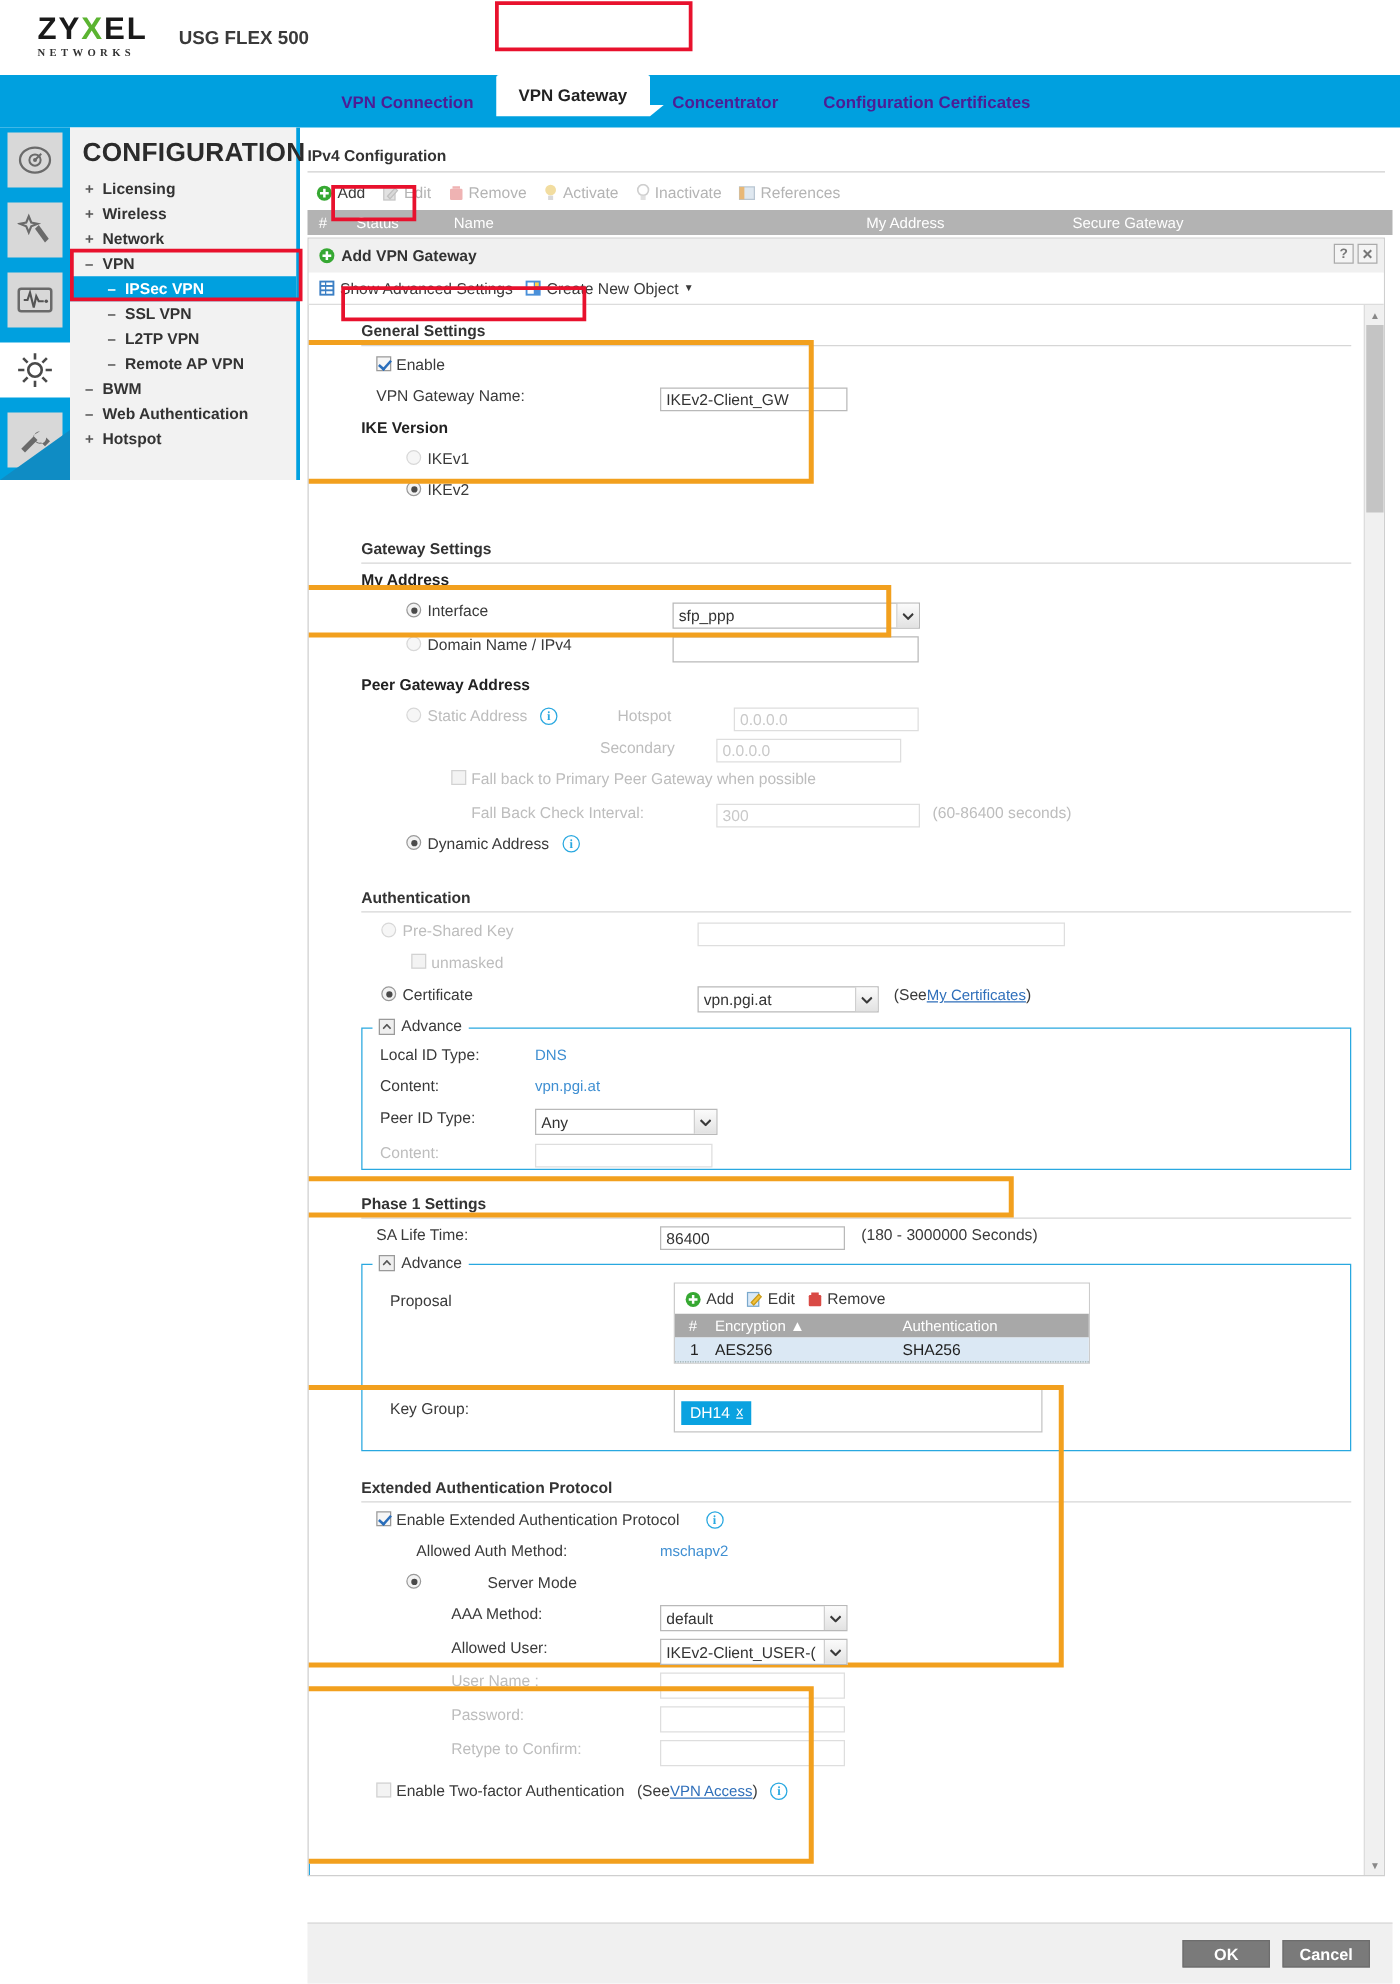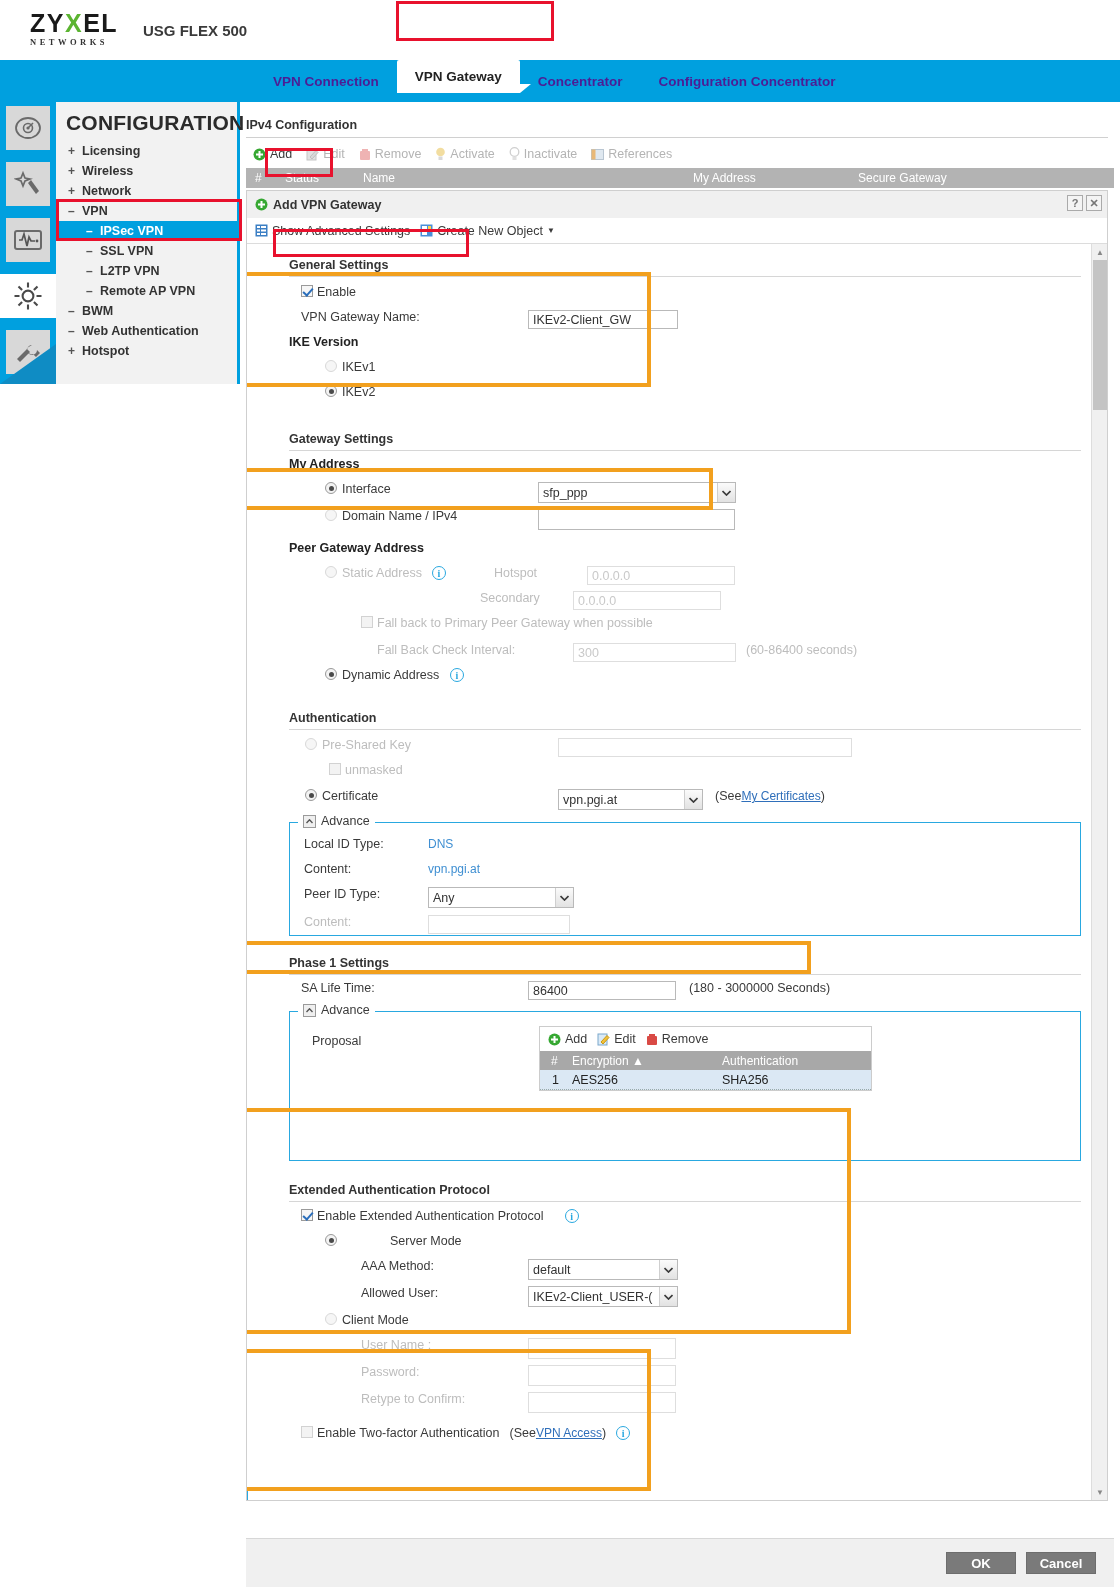--- a/index.html
+++ b/index.html
@@ -164,21 +164,21 @@
     <div class="netw">NETWORKS</div>
   </div>
   <div class="model">USG FLEX 500</div>
 </div>
 
 <div class="tabbar">
   <div class="tabs">
     <div class="tab">VPN Connection</div>
     <div class="tab active">VPN Gateway</div>
     <div class="tab">Concentrator</div>
-    <div class="tab">Configuration Concentrator</div>
+    <div class="tab">Configuration Certificates</div>
   </div>
 </div>
 <div class="tab-hl"></div>
 
 <div class="iconstrip">
   <div class="istrip-ico" style="top:4px;">
     <svg width="30" height="24" viewBox="0 0 30 24">
         <ellipse cx="15" cy="12" rx="12" ry="10" fill="none" stroke="#6a6a6a" stroke-width="1.8"></ellipse>
         <circle cx="15" cy="12" r="4.5" fill="none" stroke="#6a6a6a" stroke-width="1.6"></circle>
         <circle cx="15" cy="12" r="1.6" fill="#6a6a6a"></circle>
@@ -572,31 +572,44 @@
                 <span style="width:150px">Encryption ▲</span>
                 <span>Authentication</span>
               </div>
               <div class="prop-row">
                 <span style="width:32px; padding-left:12px">1</span>
                 <span style="width:150px">AES256</span>
                 <span>SHA256</span>
               </div>
             </div>
           </div>
+          <div style="display:flex; padding-left:22px; margin-top:17px;">
+            <span class="lbl" style="width:227px; padding-top:12px;">Key Group:</span>
+            <div style="border:1px solid #c4c4c4; width:295px; height:38px; padding:12px 0 0 5px;">
+              <span class="tag">
+                <span>DH14</span>
+                <span class="x">x</span>
+              </span>
+            </div>
+          </div>
         </div>
         <div class="hl" style="left:-6px; top:864px; width:610px; height:226px;"></div>
 
         <div style="height:22px"></div>
 
         <div class="sect-title">Extended Authentication Protocol</div>
         <div style="height:7px"></div>
         <div class="row" style="padding-left:12px;">
           <span class="cbox chk"></span>
           <span class="lbl" style="margin-right:21px">Enable Extended Authentication Protocol</span>
           <span class="ibadge">i</span>
+        </div>
+        <div class="row" style="padding-left:44px;">
+          <span class="lbl" style="width:195px">Allowed Auth Method:</span>
+          <span class="bluetxt">mschapv2</span>
         </div>
         <div class="row" style="padding-left:36px;gap:48px;">
           <span class="radio on"></span>
           <span class="lbl">Server Mode</span>
         </div>
         <div class="row" style="padding-left:72px; height:27px;">
           <span class="lbl" style="width:167px">AAA Method:</span>
           <span class="sel-wrap">
             <select style="width:150px"><option>default</option></select>
             <span class="sel-arrow">
@@ -612,24 +625,20 @@
             <select style="width:150px"><option>IKEv2-Client_USER-(</option></select>
             <span class="sel-arrow">
                 <svg width="9" height="6" viewBox="0 0 9 6">
                   <path d="M0.5 1 L4.5 5 L8.5 1" fill="none" stroke="#3a3a3a" stroke-width="1.7"></path>
                 </svg>
               </span>
           </span>
         </div>
         <div class="hl" style="left:-6px; top:1105px; width:410px; height:142px;"></div>
 
-        <div class="row" style="padding-left:36px;">
-          <span class="radio dimr"></span>
-          <span class="lbl">Client Mode</span>
-        </div>
         <div class="row" style="padding-left:72px; height:27px;">
           <span class="lbl dim" style="width:167px">User Name :</span>
           <input type="text" class="dimf" style="width: 148px; height: 21px;" value="">
         </div>
         <div class="row" style="padding-left:72px; height:27px;">
           <span class="lbl dim" style="width:167px">Password:</span>
           <input type="text" class="dimf" style="width: 148px; height: 21px;" value="">
         </div>
         <div class="row" style="padding-left:72px; height:27px;">
           <span class="lbl dim" style="width:167px">Retype to Confirm:</span>

